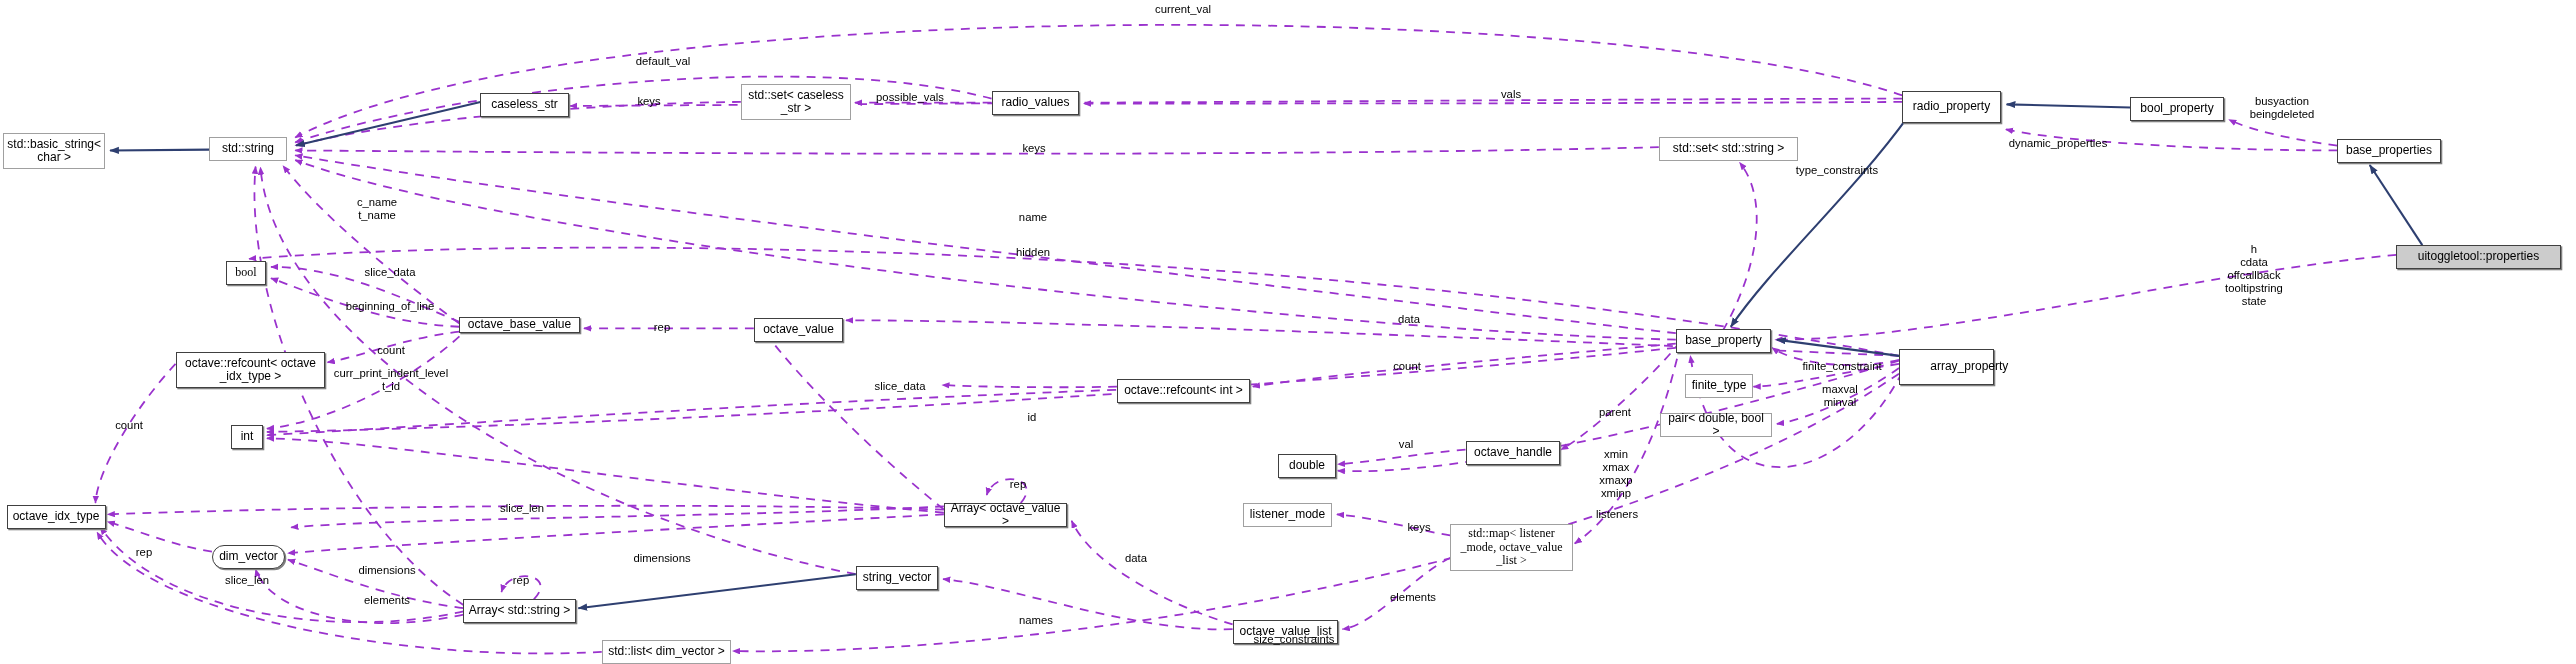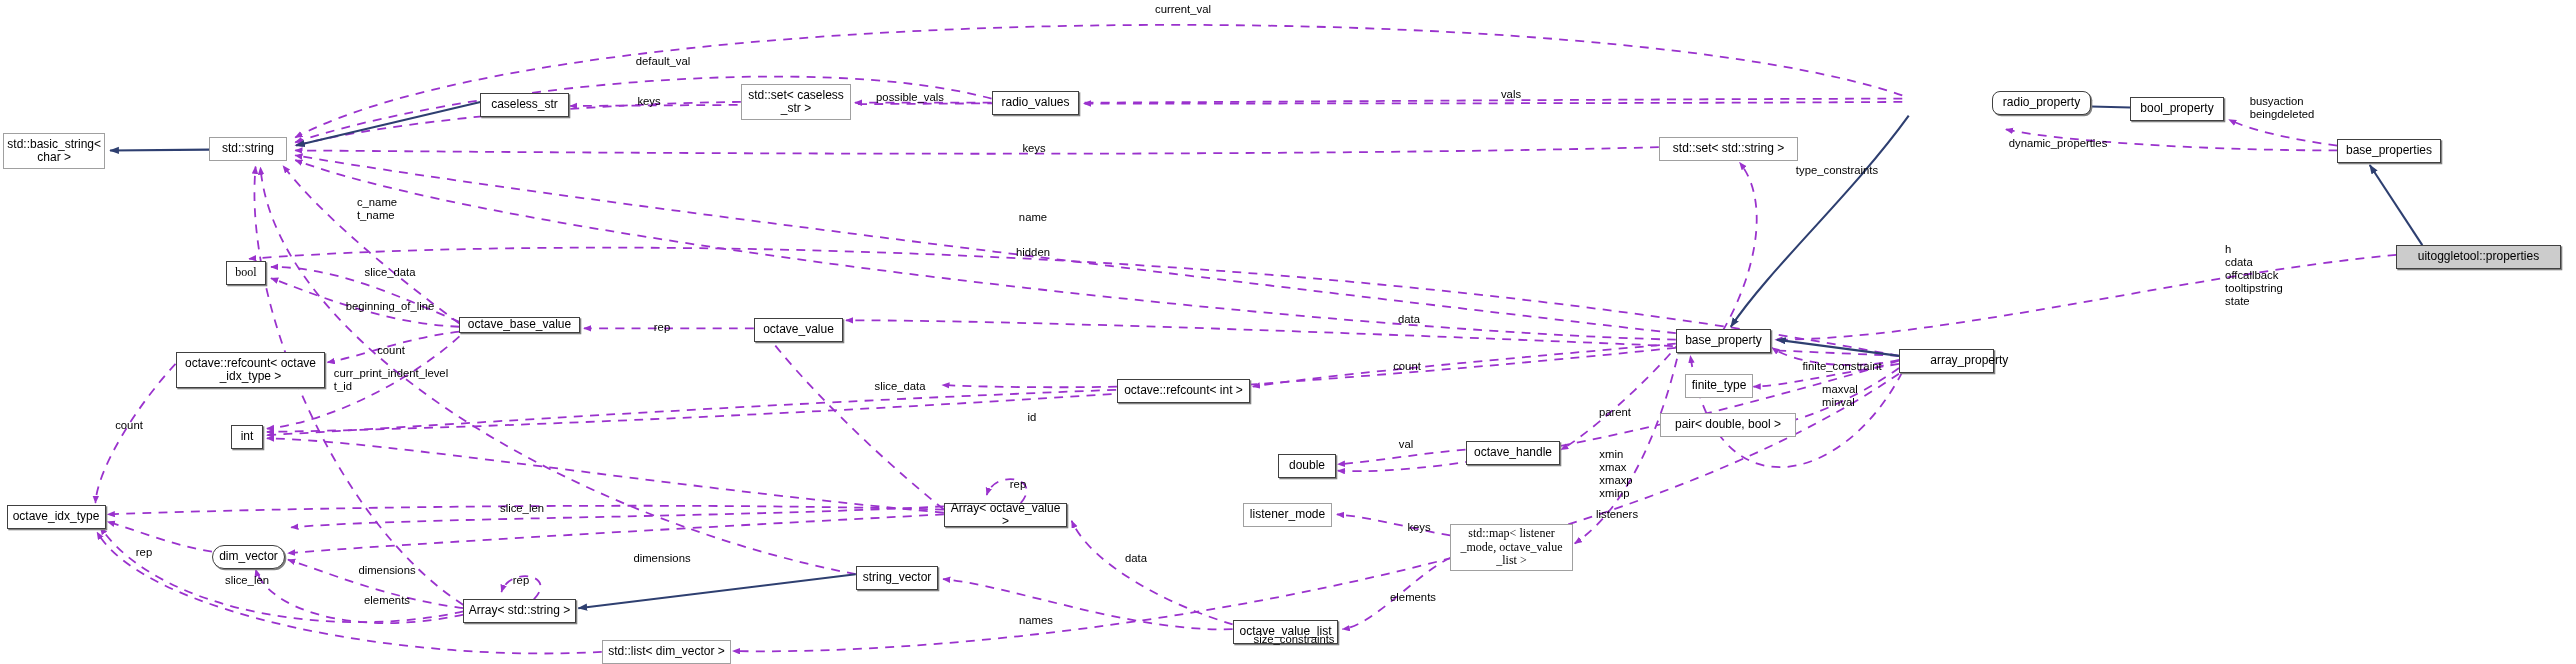--- a/index.html
+++ b/index.html
@@ -44,20 +44,21 @@
   .node.focus {
     background: #cccccc;
     border: 1.3px solid #404040;
     box-shadow: 1.3px 1.3px 0 0 #808080;
   }
   .elabel {
     position: absolute;
     font-size: 11.3px;
     color: #000000;
     white-space: pre-line;
+    text-align: center;
     line-height: 1.15;
     transform: translate(-50%, -50%);
   }
 </style>
 </head>
 <body>
 
 <div id="canvas">
   <svg id="edges" viewBox="0 0 3185 821">
     <defs>
@@ -198,21 +199,21 @@
 
   <div class="node plain" style="left:209px;top:137px;width:78px;height:24px;">std::string</div>
 
   <div class="node bold" style="left:480px;top:93px;width:89px;height:24px;">caseless_str</div>
 
   <div class="node plain" style="left:741px;top:84px;width:110px;height:36px;">std::set&lt; caseless
 _str &gt;</div>
 
   <div class="node bold" style="left:992px;top:91px;width:87px;height:24px;">radio_values</div>
 
-  <div class="node bold" style="left:1992px;top:91px;width:99px;height:24px;border-radius:8px;">radio_property</div>
+  <div class="node bold" style="left:1902px;top:91px;width:99px;height:32px;">radio_property</div>
 
   <div class="node bold" style="left:2130px;top:97px;width:94px;height:24px;">bool_property</div>
 
   <div class="node bold" style="left:2337px;top:139px;width:104px;height:24px;">base_properties</div>
 
   <div class="node focus" style="left:2396px;top:245px;width:165px;height:24px;">uitoggletool::properties</div>
 
   <div class="node plain" style="left:1659px;top:137px;width:139px;height:24px;">std::set&lt; std::string &gt;</div>
 
   <div class="node bold" style="left:226px;top:261px;width:40px;height:24px;font-family:Liberation Serif, serif;">bool</div>
@@ -227,25 +228,25 @@
   <div class="node bold" style="left:1117px;top:379px;width:133px;height:24px;">octave::refcount&lt; int &gt;</div>
 
   <div class="node bold" style="left:231px;top:425px;width:32px;height:24px;">int</div>
 
   <div class="node bold" style="left:1278px;top:454px;width:58px;height:24px;">double</div>
 
   <div class="node bold" style="left:1466px;top:441px;width:94px;height:24px;">octave_handle</div>
 
   <div class="node bold" style="left:1676px;top:329px;width:95px;height:24px;">base_property</div>
 
-  <div class="node bold" style="left:1899px;top:349px;width:95px;height:24px;padding-left:48px;">array_property</div>
+  <div class="node bold" style="left:1899px;top:349px;width:95px;height:36px;padding-left:48px;">array_property</div>
 
   <div class="node plain" style="left:1685px;top:374px;width:68px;height:24px;">finite_type</div>
 
-  <div class="node plain" style="left:1660px;top:413px;width:136px;height:24px;">pair&lt; double, bool &gt;</div>
+  <div class="node plain" style="left:1660px;top:413px;width:112px;height:24px;">pair&lt; double, bool &gt;</div>
 
   <div class="node bold" style="left:6.5px;top:505px;width:99px;height:24px;">octave_idx_type</div>
 
   <div class="node bold" style="left:212px;top:545px;width:73px;height:24px;border-radius:12px;">dim_vector</div>
 
   <div class="node bold" style="left:944px;top:503px;width:123px;height:24px;">Array&lt; octave_value &gt;</div>
 
   <div class="node bold" style="left:463px;top:599px;width:113px;height:24px;">Array&lt; std::string &gt;</div>
 
   <div class="node bold" style="left:856px;top:566px;width:82px;height:24px;">string_vector</div>

